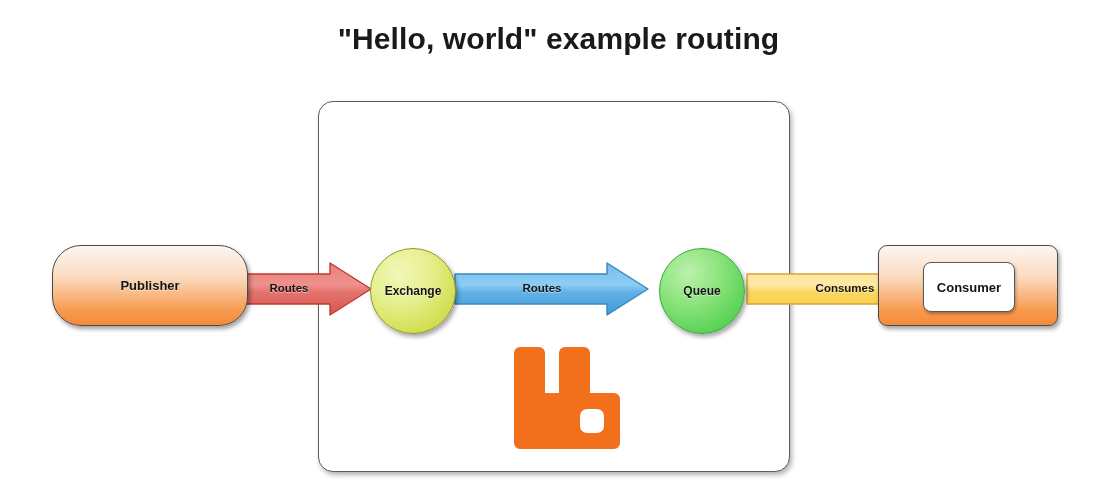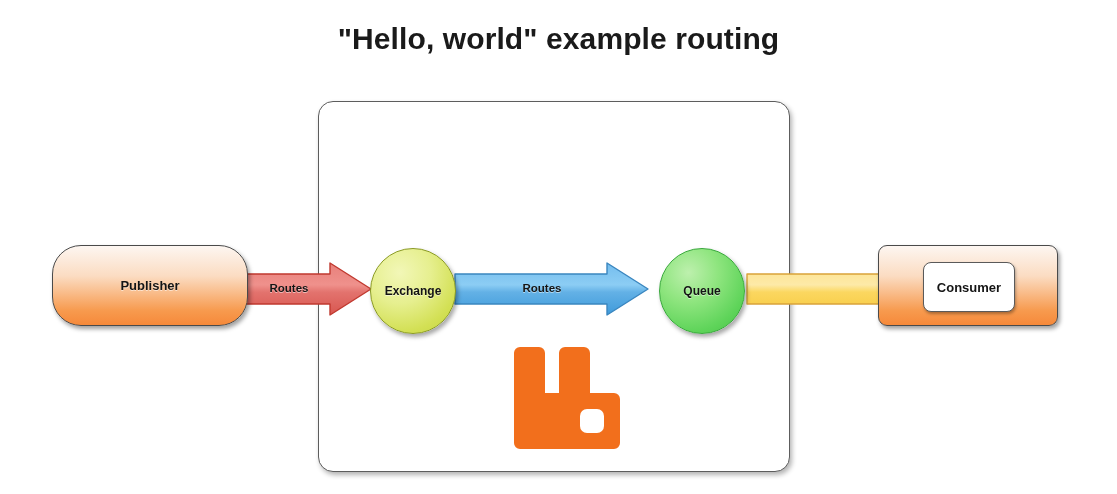--- a/index.html
+++ b/index.html
@@ -206,20 +206,21 @@
     <defs>
       <linearGradient id="gradConsumes" x1="0" y1="0" x2="0" y2="1">
         <stop offset="0%" stop-color="#fde08a"></stop>
         <stop offset="42%" stop-color="#fdeaa8"></stop>
         <stop offset="56%" stop-color="#fbd760"></stop>
         <stop offset="100%" stop-color="#f7c93f"></stop>
       </linearGradient>
     </defs>
     <path d="M 0 12 L 148 12 L 148 1 L 189 27 L 148 53 L 148 42 L 0 42 Z" fill="url(#gradConsumes)" stroke="#d9a33a" stroke-width="1.4" stroke-linejoin="round"></path>
   </svg>
+  <div class="arrow-text" style="left:790px; top:274px; width:110px; height:28px;">Consumes</div>
 
   <div class="node-box" id="publisher-box">
     <div class="node-label">Publisher</div>
   </div>
 
   <div class="node-circle" id="exchange-circle">
     <div class="circle-label">Exchange</div>
   </div>
 
   <div class="node-circle" id="queue-circle">

